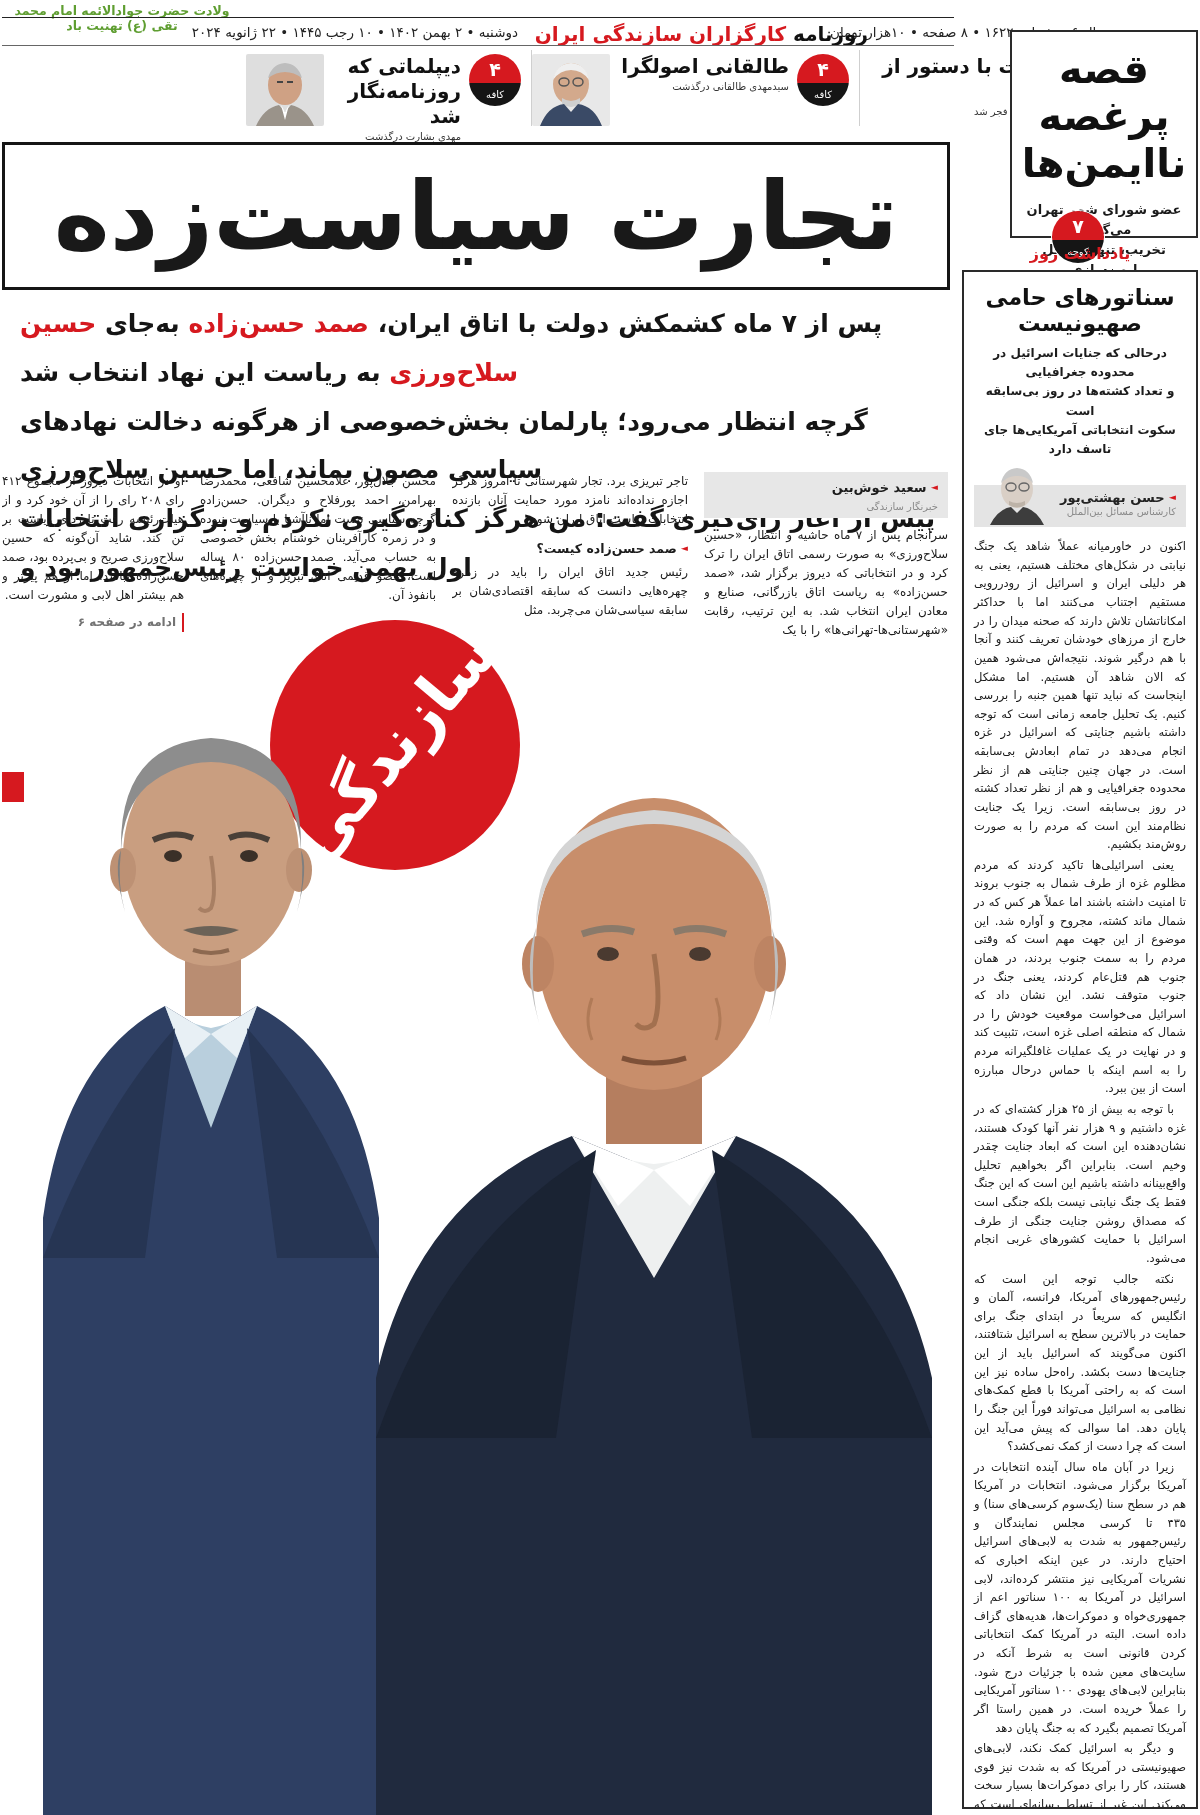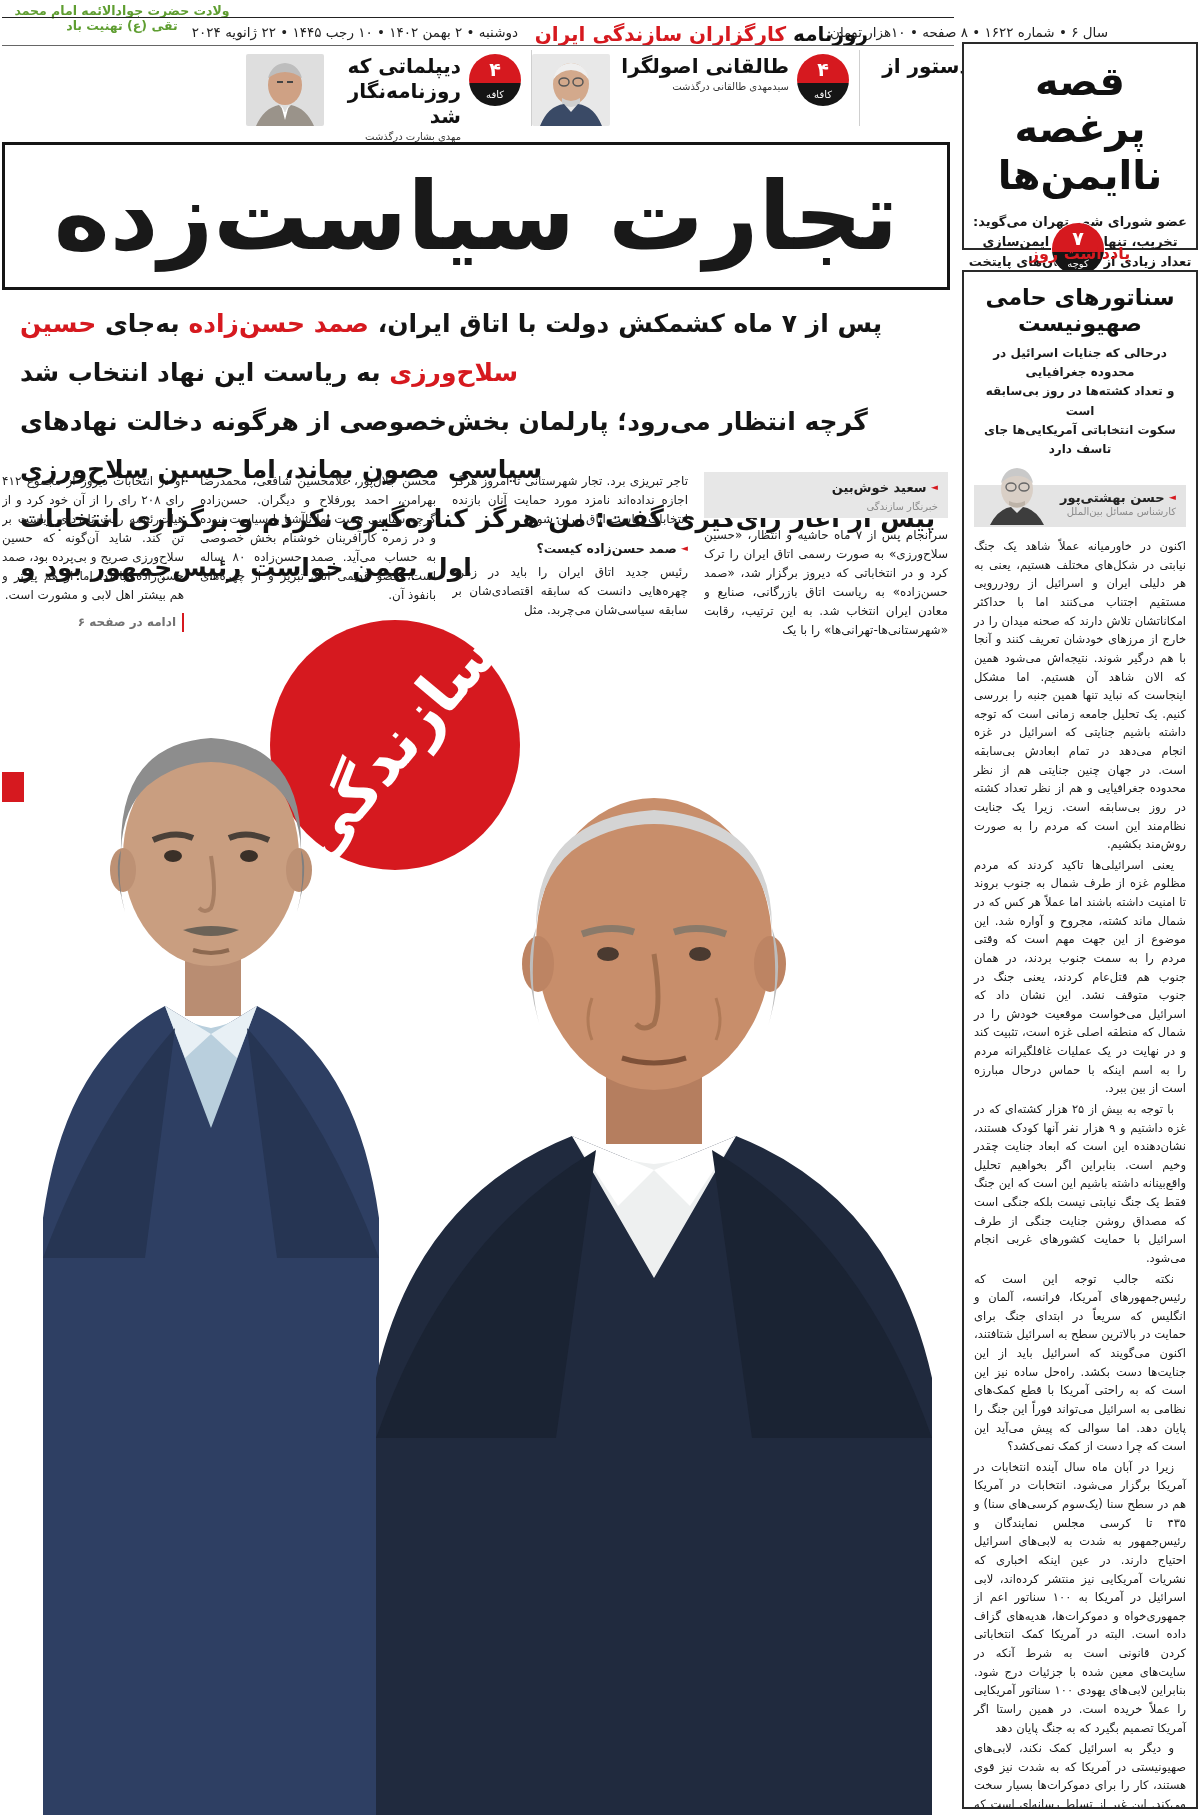--- a/index.html
+++ b/index.html
@@ -23,21 +23,21 @@
   .t1 { width:338px; } .t2 { width:328px; padding-right:10px; } .t3 { width:286px; padding-right:10px; }
   .badge { width:52px; height:52px; border-radius:50%; overflow:hidden; flex:0 0 auto; margin-left:8px; box-shadow:0 0 0 1px #fff; }
   .badge .num { height:29px; background:#d6191f; color:#fff; font-size:19px; font-weight:bold; display:flex; align-items:center; justify-content:center; }
   .badge .lbl { height:23px; background:#151515; color:#fff; font-size:10px; display:flex; align-items:center; justify-content:center; }
   .teaser-text { flex:1 1 auto; text-align:right; }
   .teaser-title { font-size:20px; font-weight:bold; color:#111; line-height:1.25; }
   .teaser-sub { font-size:10px; color:#333; margin-top:2px; }
   .tphoto { width:78px; height:72px; flex:0 0 auto; margin-right:6px; border-radius:2px; overflow:hidden; }
 
   
-  .corner-box { position:absolute; top:30px; right:2px; width:236px; height:208px; border:2px solid #2a2a2a; background:#fff; text-align:center; padding-top:14px;margin-top:12px; }
+  .corner-box { position:absolute; top:30px; right:2px; width:188px; height:208px; border:2px solid #2a2a2a; background:#fff; text-align:center; padding-top:14px; }
   .corner-title { font-size:40px; font-weight:900; line-height:1.18; letter-spacing:-1px; }
   .corner-deck { margin-top:12px; font-size:13px; font-weight:bold; line-height:1.55; color:#1a1a1a; }
   .corner-badge { position:absolute; bottom:-27px; right:92px; }
 
   
   .note-header { position:absolute; top:244px; right:2px; width:236px; text-align:center; font-size:16px; font-weight:bold; color:#d6191f; }
   .note-box { position:absolute; top:270px; bottom:6px; right:2px; width:236px; border:2px solid #2a2a2a; background:#fff; padding:12px 10px 8px 10px; overflow:hidden; }
   .note-title { font-size:22.5px; font-weight:900; text-align:center; letter-spacing:-0.5px; }
   .note-deck { margin-top:8px; font-size:12px; font-weight:bold; text-align:center; line-height:1.6; color:#1c1c1c; }
   .author-strip { position:relative; margin:26px 0 10px 0; height:42px; background:#e4e4e4; padding:5px 10px 0 0; text-align:right; }

